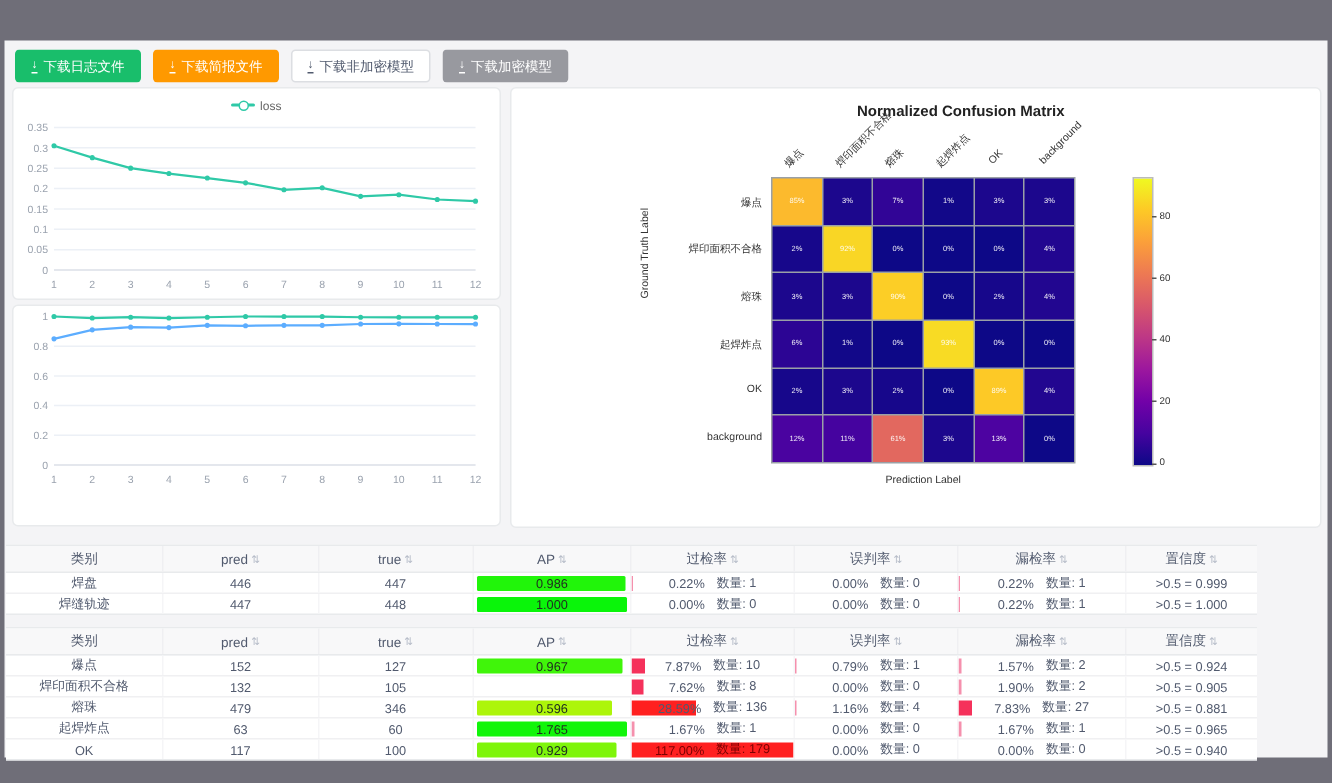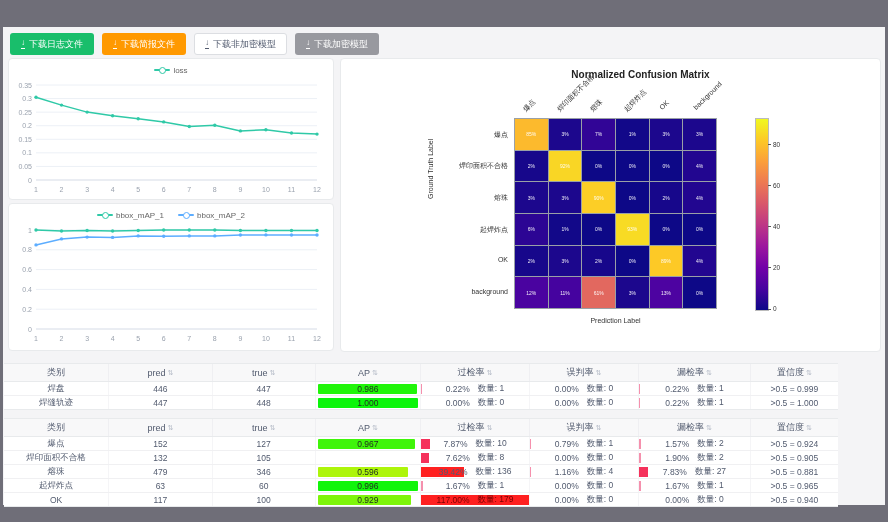--- a/index.html
+++ b/index.html
@@ -131,34 +131,20 @@
           <circle cx="180.3" cy="48.5" r="1.7" fill="#2fc9a7"></circle>
           <circle cx="205.8" cy="47.2" r="1.7" fill="#2fc9a7"></circle>
           <circle cx="231.4" cy="52.9" r="1.7" fill="#2fc9a7"></circle>
           <circle cx="256.9" cy="51.8" r="1.7" fill="#2fc9a7"></circle>
           <circle cx="282.5" cy="55.0" r="1.7" fill="#2fc9a7"></circle>
           <circle cx="308.0" cy="56.1" r="1.7" fill="#2fc9a7"></circle>
         </svg>
     </div>
 
     <div class="card" id="card-map">
-      <div class="legend" id="legend-map">
-          <div class="lg-item">
-            <span class="lg-mark" style="background:#2fc9a7">
-              <span class="lg-dot" style="border-color:#2fc9a7"></span>
-            </span>
-            <span>bbox_mAP_1</span>
-          </div>
-          <div class="lg-item">
-            <span class="lg-mark" style="background:#5cadff">
-              <span class="lg-dot" style="border-color:#5cadff"></span>
-            </span>
-            <span>bbox_mAP_2</span>
-          </div>
-        </div>
       <svg id="chart-map" width="318" height="122">
           <line x1="27" y1="106" x2="308" y2="106" stroke="#ecf0f6" stroke-width="1"></line>
           <text x="23" y="108.5" text-anchor="end" font-size="7" fill="#9aa2ae">0</text>
           <line x1="27" y1="86.2" x2="308" y2="86.2" stroke="#ecf0f6" stroke-width="1"></line>
           <text x="23" y="88.7" text-anchor="end" font-size="7" fill="#9aa2ae">0.2</text>
           <line x1="27" y1="66.4" x2="308" y2="66.4" stroke="#ecf0f6" stroke-width="1"></line>
           <text x="23" y="68.9" text-anchor="end" font-size="7" fill="#9aa2ae">0.4</text>
           <line x1="27" y1="46.6" x2="308" y2="46.6" stroke="#ecf0f6" stroke-width="1"></line>
           <text x="23" y="49.1" text-anchor="end" font-size="7" fill="#9aa2ae">0.6</text>
           <line x1="27" y1="26.799999999999997" x2="308" y2="26.799999999999997" stroke="#ecf0f6" stroke-width="1"></line>
@@ -401,42 +387,42 @@
           <div class="tr">
             <div class="td" style="width: 111px;">熔珠</div>
             <div class="td" style="width: 109px;">479</div>
             <div class="td" style="width: 109px;">346</div>
             <div class="td" style="width: 111px;">
               <span class="ap-bar" style="width:calc(90.0% - 4px);background:hsl(78.33333333333334,92%,50%)"></span>
               <span class="ap-text">0.596</span>
             </div>
             <div class="td" style="width: 115px;">
               <span class="rate-bar" style="width:39.42%;background:#ff2020"></span>
-              <span class="rate-txt" style="color:#515a6e">39.42%</span>
+              <span class="rate-txt" style="color:#515a6e">28.59%</span>
               <span class="rate-txt" style="color:#515a6e">数量: 136</span>
             </div>
             <div class="td" style="width: 115px;">
               <span class="rate-bar" style="width:1.2%;background:#f590ad"></span>
               <span class="rate-txt" style="color:#515a6e">1.16%</span>
               <span class="rate-txt" style="color:#515a6e">数量: 4</span>
             </div>
             <div class="td" style="width: 118px;">
               <span class="rate-bar" style="width:7.83%;background:#f5315b"></span>
               <span class="rate-txt" style="color:#515a6e">7.83%</span>
               <span class="rate-txt" style="color:#515a6e">数量: 27</span>
             </div>
             <div class="td" style="width: 92px;">&gt;0.5 = 0.881</div>
           </div>
           <div class="tr">
             <div class="td" style="width: 111px;">起焊炸点</div>
             <div class="td" style="width: 109px;">63</div>
             <div class="td" style="width: 109px;">60</div>
             <div class="td" style="width: 111px;">
               <span class="ap-bar" style="width:calc(99.6% - 4px);background:hsl(118.33333333333334,92%,50%)"></span>
-              <span class="ap-text">0.996</span>
+              <span class="ap-text">1.765</span>
             </div>
             <div class="td" style="width: 115px;">
               <span class="rate-bar" style="width:1.67%;background:#f590ad"></span>
               <span class="rate-txt" style="color:#515a6e">1.67%</span>
               <span class="rate-txt" style="color:#515a6e">数量: 1</span>
             </div>
             <div class="td" style="width: 115px;">
               <span class="rate-txt" style="color:#515a6e">0.00%</span>
               <span class="rate-txt" style="color:#515a6e">数量: 0</span>
             </div>

